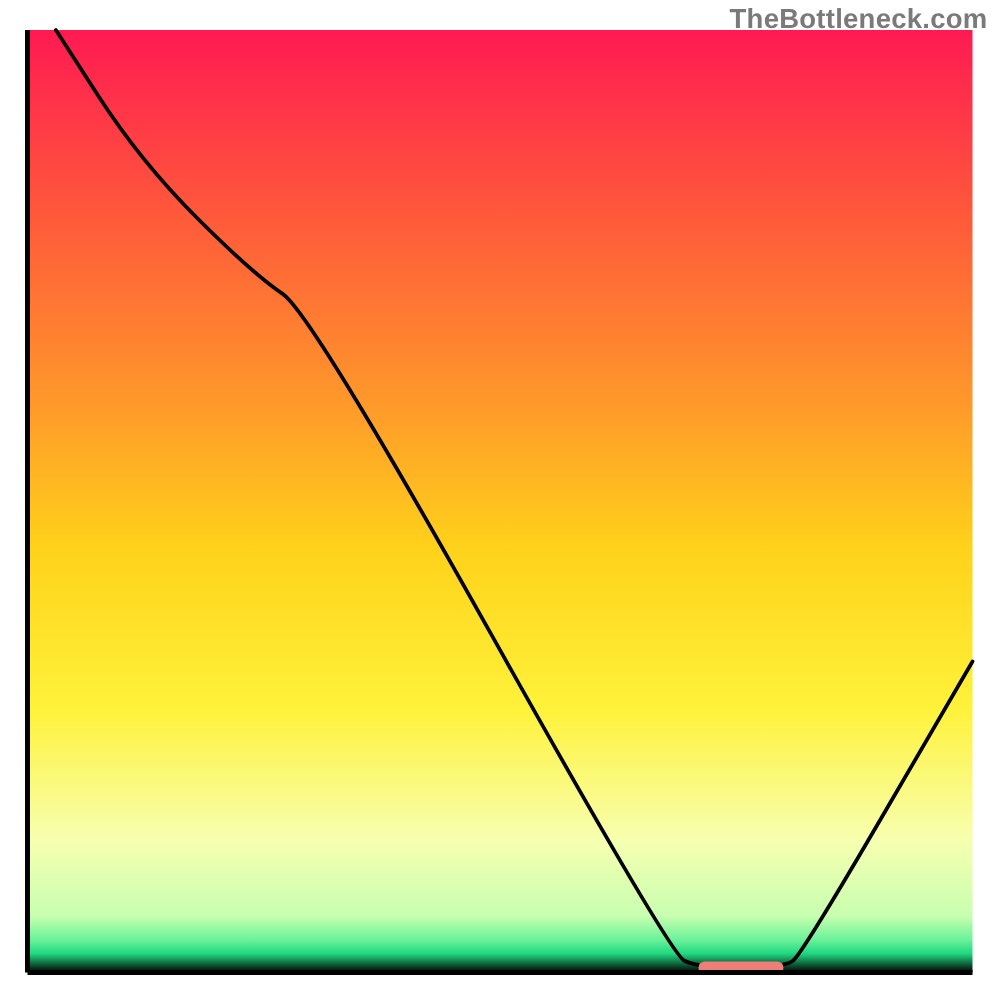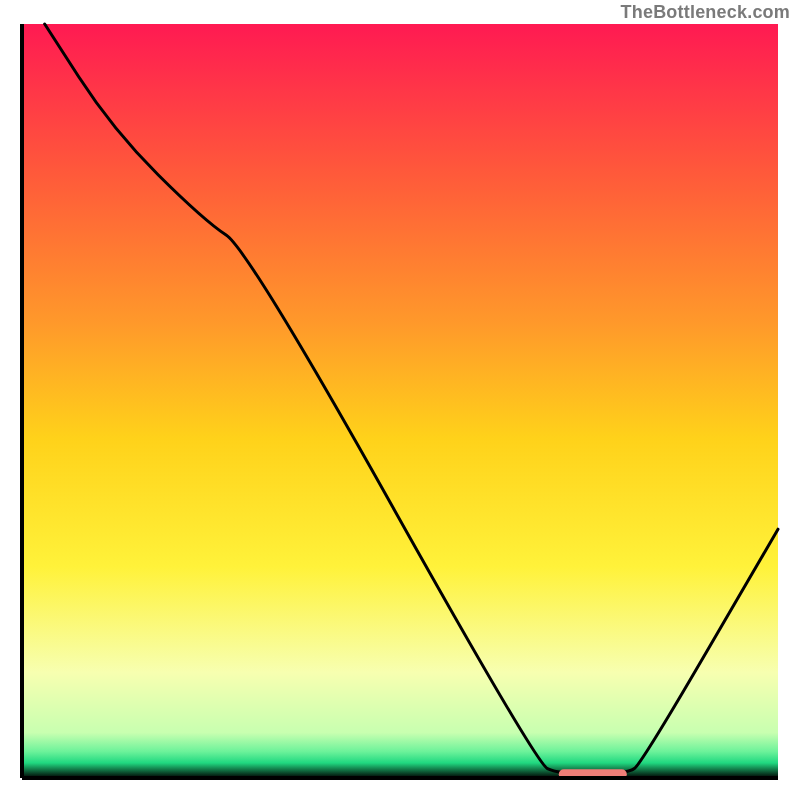--- a/index.html
+++ b/index.html
@@ -7,21 +7,21 @@
   .frame {
     position: relative;
     width: 800px;
     height: 800px;
   }
   .watermark {
     position: absolute;
     top: 2px;
     right: 10px;
     font-family: Arial, Helvetica, sans-serif;
-    font-size: 18px;
+    font-size: 22px;
     font-weight: bold;
     color: #7a7a7a;
     letter-spacing: 0.2px;
   }
   svg { display: block; }
 </style>
 </head>
 <body>
 
 <div class="frame">

